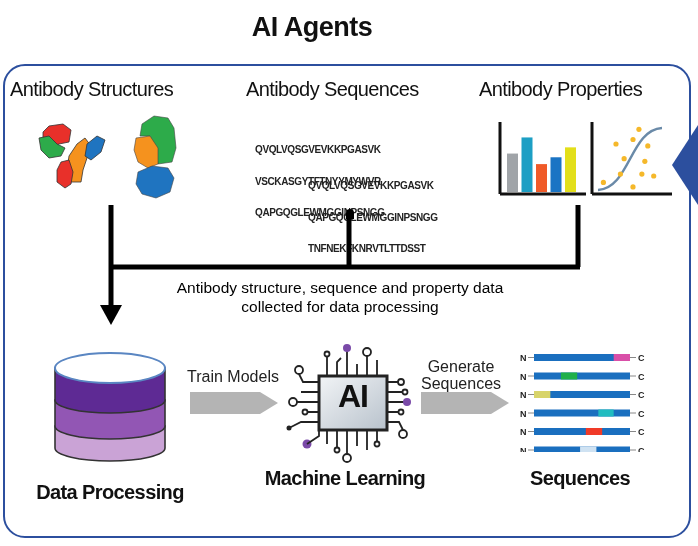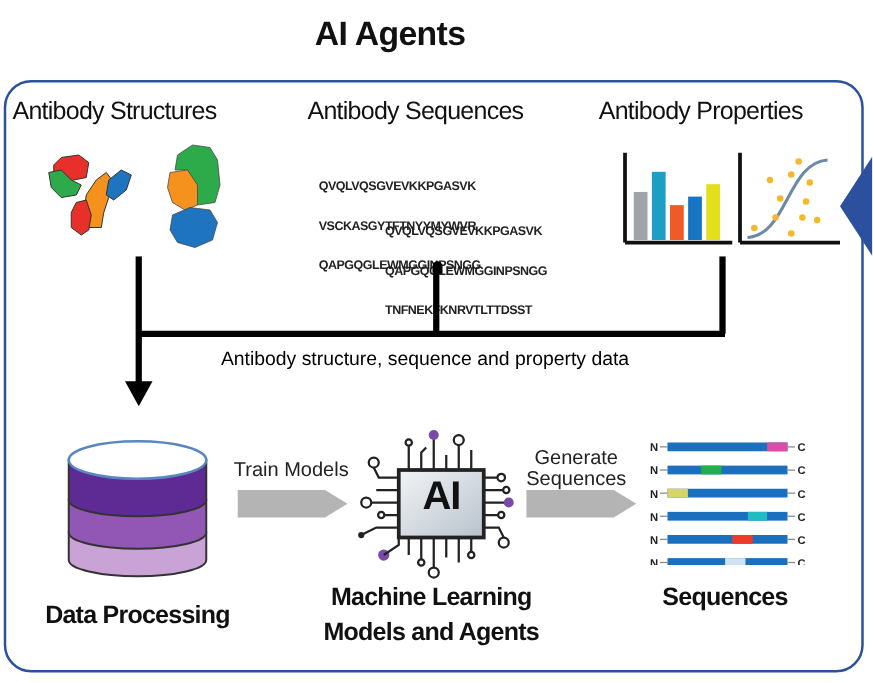--- a/index.html
+++ b/index.html
@@ -84,20 +84,21 @@
   <line x1="11" y1="0" x2="11" y2="102" stroke="#000" stroke-width="5"></line>
   <line x1="249" y1="10" x2="249" y2="62" stroke="#000" stroke-width="5"></line>
   <line x1="478" y1="0" x2="478" y2="62" stroke="#000" stroke-width="5"></line>
   <line x1="9" y1="62" x2="480" y2="62" stroke="#000" stroke-width="5"></line>
   <polygon points="0,100 22,100 11,120" fill="#000"></polygon>
 </svg>
 <div class="abs" style="left:346px;top:209px;width:8px;height:10px;background:#000;border-radius:4px 4px 0 0"></div>
 
 <div class="abs caption">
   <div>Antibody structure, sequence and property data</div>
+  <div>collected for data processing</div>
 </div>
 
 <svg class="abs" style="left:52px;top:348px" width="116" height="116">
   <path d="M3,78 L3,100 A55,13 0 0 0 113,100 L113,78 Z" fill="#caa3d6" stroke="#333" stroke-width="1.6"></path>
   <path d="M3,52 L3,78 A55,13 0 0 0 113,78 L113,52 Z" fill="#9256b4" stroke="#333" stroke-width="1.6"></path>
   <path d="M3,20 L3,52 A55,13 0 0 0 113,52 L113,20 Z" fill="#5e2a94" stroke="#333" stroke-width="1.6"></path>
   <ellipse cx="58" cy="20" rx="55" ry="15" fill="#ffffff" stroke="#5a86c2" stroke-width="2"></ellipse>
 </svg>
 
 <div class="abs arrow-label" style="left:178px;top:368px;width:110px">Train Models</div>
@@ -196,17 +197,16 @@
       <rect x="14" y="98.5" width="96" height="7" fill="#1a6fbf"></rect>
       <rect x="60.08" y="98.5" width="16.320000000000004" height="7" fill="#cfe2f2"></rect>
       <line x1="110" y1="102" x2="116" y2="102" stroke="#888" stroke-width="1"></line>
       <text x="118" y="105.5" font-size="9" font-weight="bold" font-family="Liberation Sans, sans-serif" fill="#222">C</text>
     </g>
   </svg>
 
 <div class="abs label" style="left:10px;top:478px;width:200px">Data Processing</div>
 <div class="abs label" style="left:240px;top:464px;width:210px">
   <div>Machine Learning</div>
-  <div>Models and Agents</div>
 </div>
 <div class="abs label" style="left:474px;top:464px;width:212px">
   <div>Sequences</div>
 </div>
 
 </body></html>

